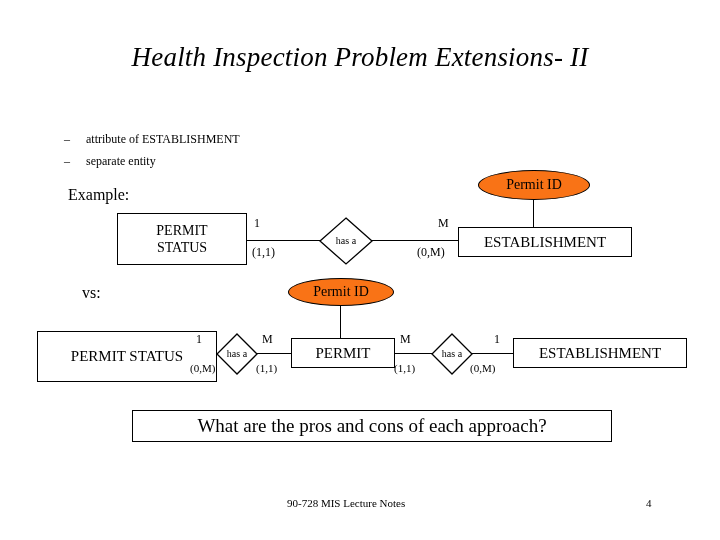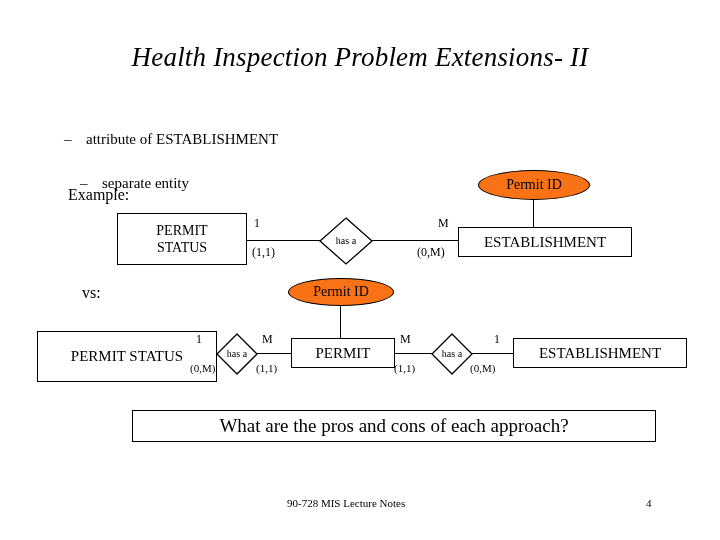--- a/index.html
+++ b/index.html
@@ -42,21 +42,21 @@
   }
   .bullet-l1 .dot {
     display: inline-block;
     width: 24px;
     font-size: 18px;
     vertical-align: baseline;
   }
   .bullet-l2 {
     position: absolute;
     left: 64px;
-    font-size: 15px;
+    font-size: 12px;
     line-height: 22px;
     white-space: nowrap;
   }
   .bullet-l2 .dash {
     display: inline-block;
     width: 22px;
   }
   .plain-line {
     position: absolute;
     font-size: 16px;
@@ -131,21 +131,21 @@
   }
   .card-label.small {
     font-size: 11px;
   }
 
   
   .question-box {
     position: absolute;
     left: 132px;
     top: 410px;
-    width: 524px;
+    width: 480px;
     height: 32px;
     border: 1.4px solid #000;
     box-sizing: border-box;
     display: flex;
     align-items: center;
     justify-content: center;
     font-size: 19px;
     background: #fff;
     white-space: nowrap;
   }
@@ -179,21 +179,21 @@
 <body>
 
 <div id="slide">
 
   <div class="slide-title">Health Inspection Problem Extensions- II</div>
 
 
   <div class="bullet-l2" style="top:128px;">
     <span class="dash">–</span><span>attribute of ESTABLISHMENT</span>
   </div>
-  <div class="bullet-l2" style="top:172px;margin-left:16px;">
+  <div class="bullet-l2" style="top:150px;">
     <span class="dash">–</span><span>separate entity</span>
   </div>
 
   <div class="plain-line" style="left:68px; top:184px;">Example:</div>
 
   <div class="er-ellipse" style="left:478px; top:170px; width:112px; height:30px;">
     <span>Permit ID</span>
   </div>
 
   <div class="er-line v" style="left:533px; top:200px; height:28px;"></div>

